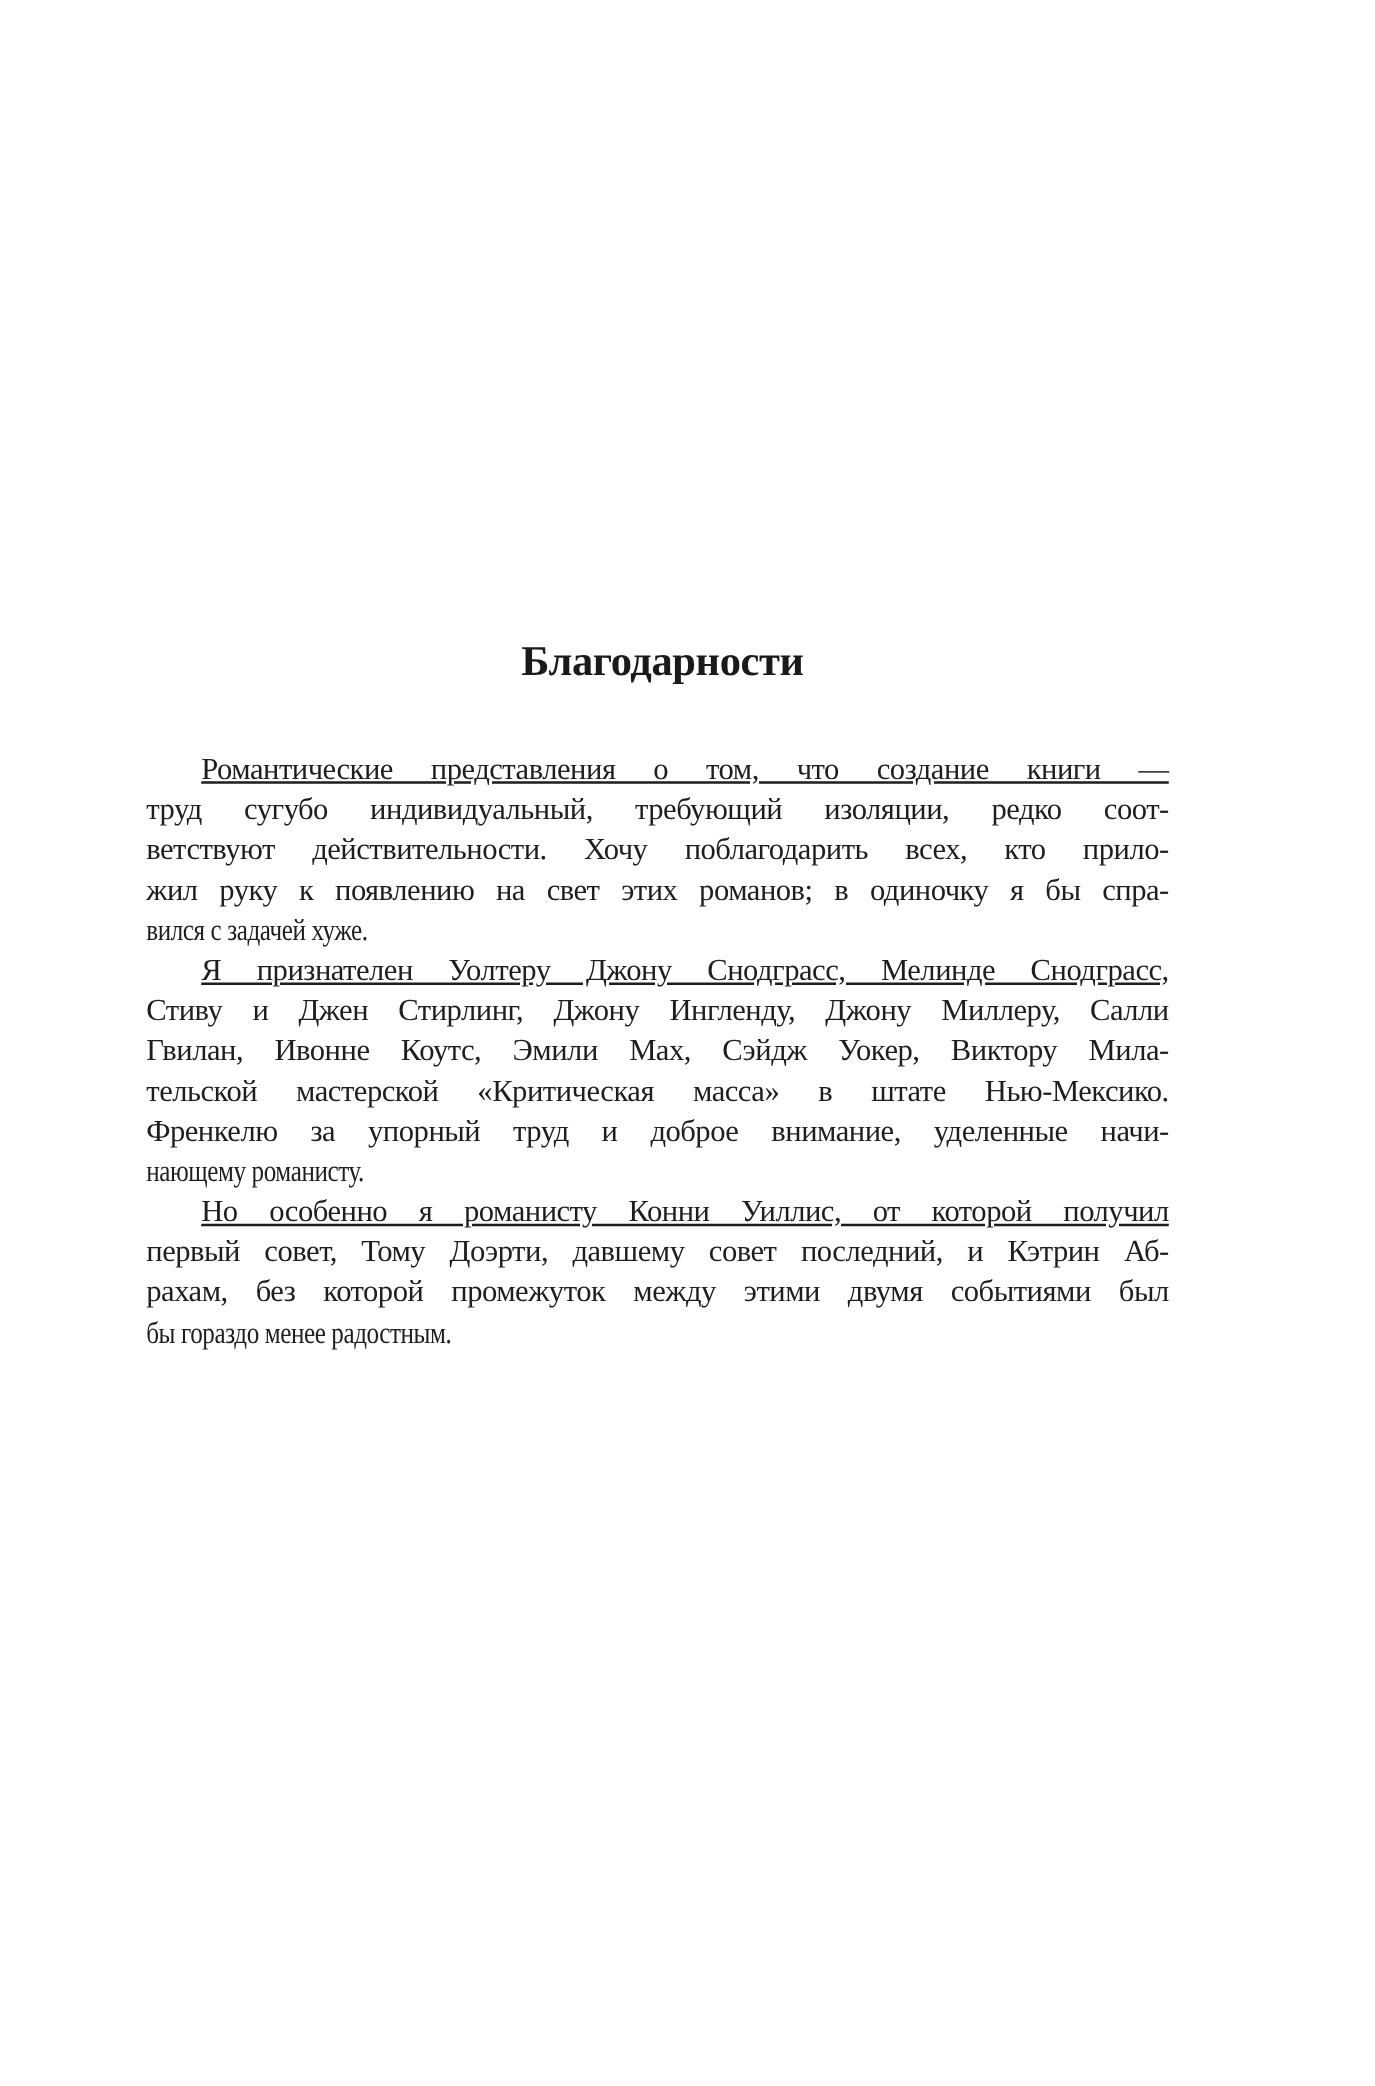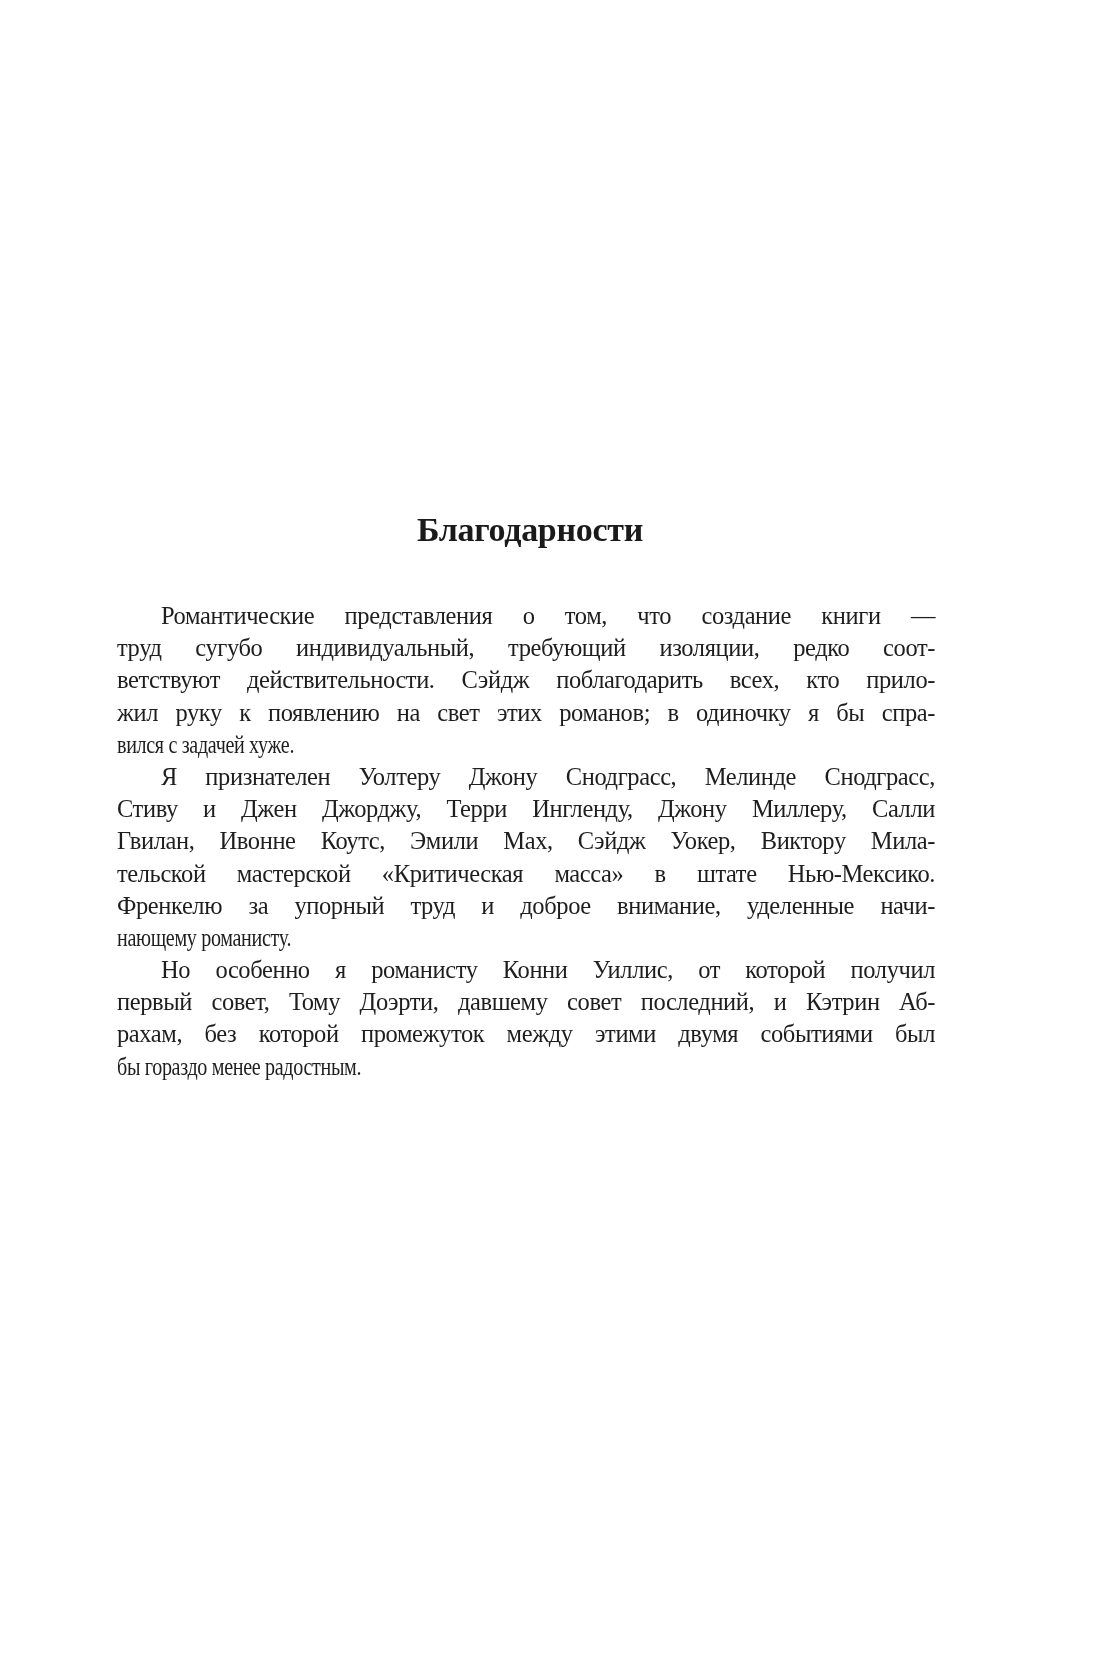--- a/index.html
+++ b/index.html
@@ -47,44 +47,45 @@
       font-size: 24.5px;
       white-space: nowrap;
       text-align: justify;
       text-align-last: justify;
       transform-origin: left center;
       letter-spacing: -0.4px;
       color: #1e1e1e;
     }
     .line.indent {
       padding-left: 44px;
+      text-decoration: underline;
     }
     .line.last {
       text-align-last: left;
     }
   </style>
 </head>
 <body>
 
 <div class="page">
   <h1 class="heading" style="margin:0;">Благодарности</h1>
 
   <div class="text-block">
 
     <div>
       <span class="line indent">Романтические представления о том, что создание книги —</span>
       <span class="line">труд сугубо индивидуальный, требующий изоляции, редко соот-</span>
-      <span class="line">ветствуют действительности. Сэйдж поблагодарить всех, кто прило-</span>
+      <span class="line">ветствуют действительности. Хочу поблагодарить всех, кто прило-</span>
       <span class="line">жил руку к появлению на свет этих романов; в одиночку я бы спра-</span>
       <span class="line last" style="width: 997.561px; transform: scaleX(0.82);">вился с задачей хуже.</span>
     </div>
 
     <div>
       <span class="line indent">Я признателен Уолтеру Джону Снодграсс, Мелинде Снодграсс,</span>
-      <span class="line">Стиву и Джен Джорджу, Терри Ингленду, Джону Миллеру, Салли</span>
+      <span class="line">Стиву и Джен Стирлинг, Джону Ингленду, Джону Миллеру, Салли</span>
       <span class="line">Гвилан, Ивонне Коутс, Эмили Мах, Сэйдж Уокер, Виктору Мила-</span>
       <span class="line">тельской мастерской «Критическая масса» в штате Нью-Мексико.</span>
     </div>
 
     <div>
       <span class="line">Френкелю за упорный труд и доброе внимание, уделенные начи-</span>
       <span class="line last" style="width: 997.561px; transform: scaleX(0.82);">нающему романисту.</span>
     </div>
 
     <div>

